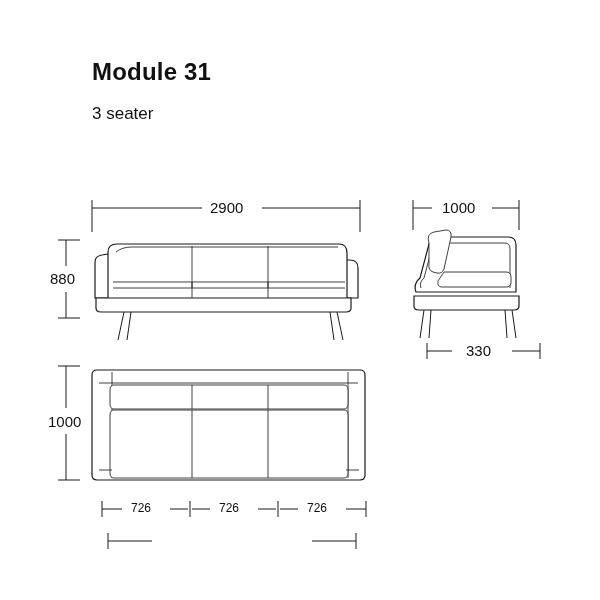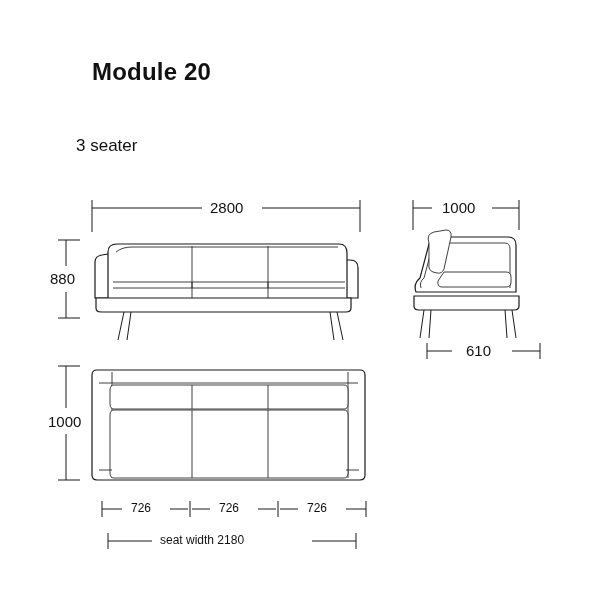--- a/index.html
+++ b/index.html
@@ -23,26 +23,25 @@
     position: absolute;
     left: 92px;
     top: 58px;
     font-size: 24px;
     font-weight: bold;
     letter-spacing: 0.2px;
     color: #111111;
   }
   .subtitle {
     position: absolute;
-    left: 76px;
+    left: 92px;
     top: 104px;
     font-size: 17px;
     font-weight: normal;
     color: #111111;
-    margin-top: 32px;
   }
   .dim-label {
     position: absolute;
     font-size: 12px;
     color: #111111;
     background: #ffffff;
     padding: 0 5px;
     white-space: nowrap;
   }
   .dim-label.big {
@@ -76,21 +75,21 @@
   .dimline {
     stroke: #1a1a1a;
     stroke-width: 1;
   }
 </style>
 </head>
 <body>
 
 <div class="page">
 
-  <div class="title">Module 20</div>
+  <div class="title">Module 31</div>
   <div class="subtitle">3 seater</div>
 
   <svg width="600" height="600">
 
     <g>
       <line class="dimline" x1="92" y1="208" x2="202" y2="208"></line>
       <line class="dimline" x1="262" y1="208" x2="360" y2="208"></line>
       <line class="dimline" x1="92" y1="200" x2="92" y2="232"></line>
       <line class="dimline" x1="360" y1="200" x2="360" y2="232"></line>
     </g>
@@ -204,27 +203,26 @@
       <path class="fillw-thin" d="M114 410 l230 0 q4 0 4 5 l0 58 q0 5 -4 5 l-230 0 q-4 0 -4 -5 l0 -58 q0 -5 4 -5 z"></path>
       <line class="ln-thin" x1="192" y1="410" x2="192" y2="478"></line>
       <line class="ln-thin" x1="268" y1="410" x2="268" y2="478"></line>
 
       <path class="ln-thin" d="M99 470 l13 0"></path>
       <path class="ln-thin" d="M346 470 l13 0"></path>
     </g>
 
   </svg>
 
-  <div class="dim-label big" style="left:205px; top:199px;">2800</div>
+  <div class="dim-label big" style="left:205px; top:199px;">2900</div>
   <div class="dim-label big" style="left:45px; top:270px;">880</div>
 
   <div class="dim-label big" style="left:437px; top:199px;">1000</div>
-  <div class="dim-label big" style="left:461px; top:342px;">610</div>
+  <div class="dim-label big" style="left:461px; top:342px;">330</div>
 
   <div class="dim-label big" style="left:43px; top:413px;">1000</div>
 
   <div class="dim-label" style="left:126px; top:501px;">726</div>
   <div class="dim-label" style="left:214px; top:501px;">726</div>
   <div class="dim-label" style="left:302px; top:501px;">726</div>
 
-  <div class="dim-label" style="left:155px; top:533px;">seat width 2180</div>
 
 </div>
 
 </body></html>

